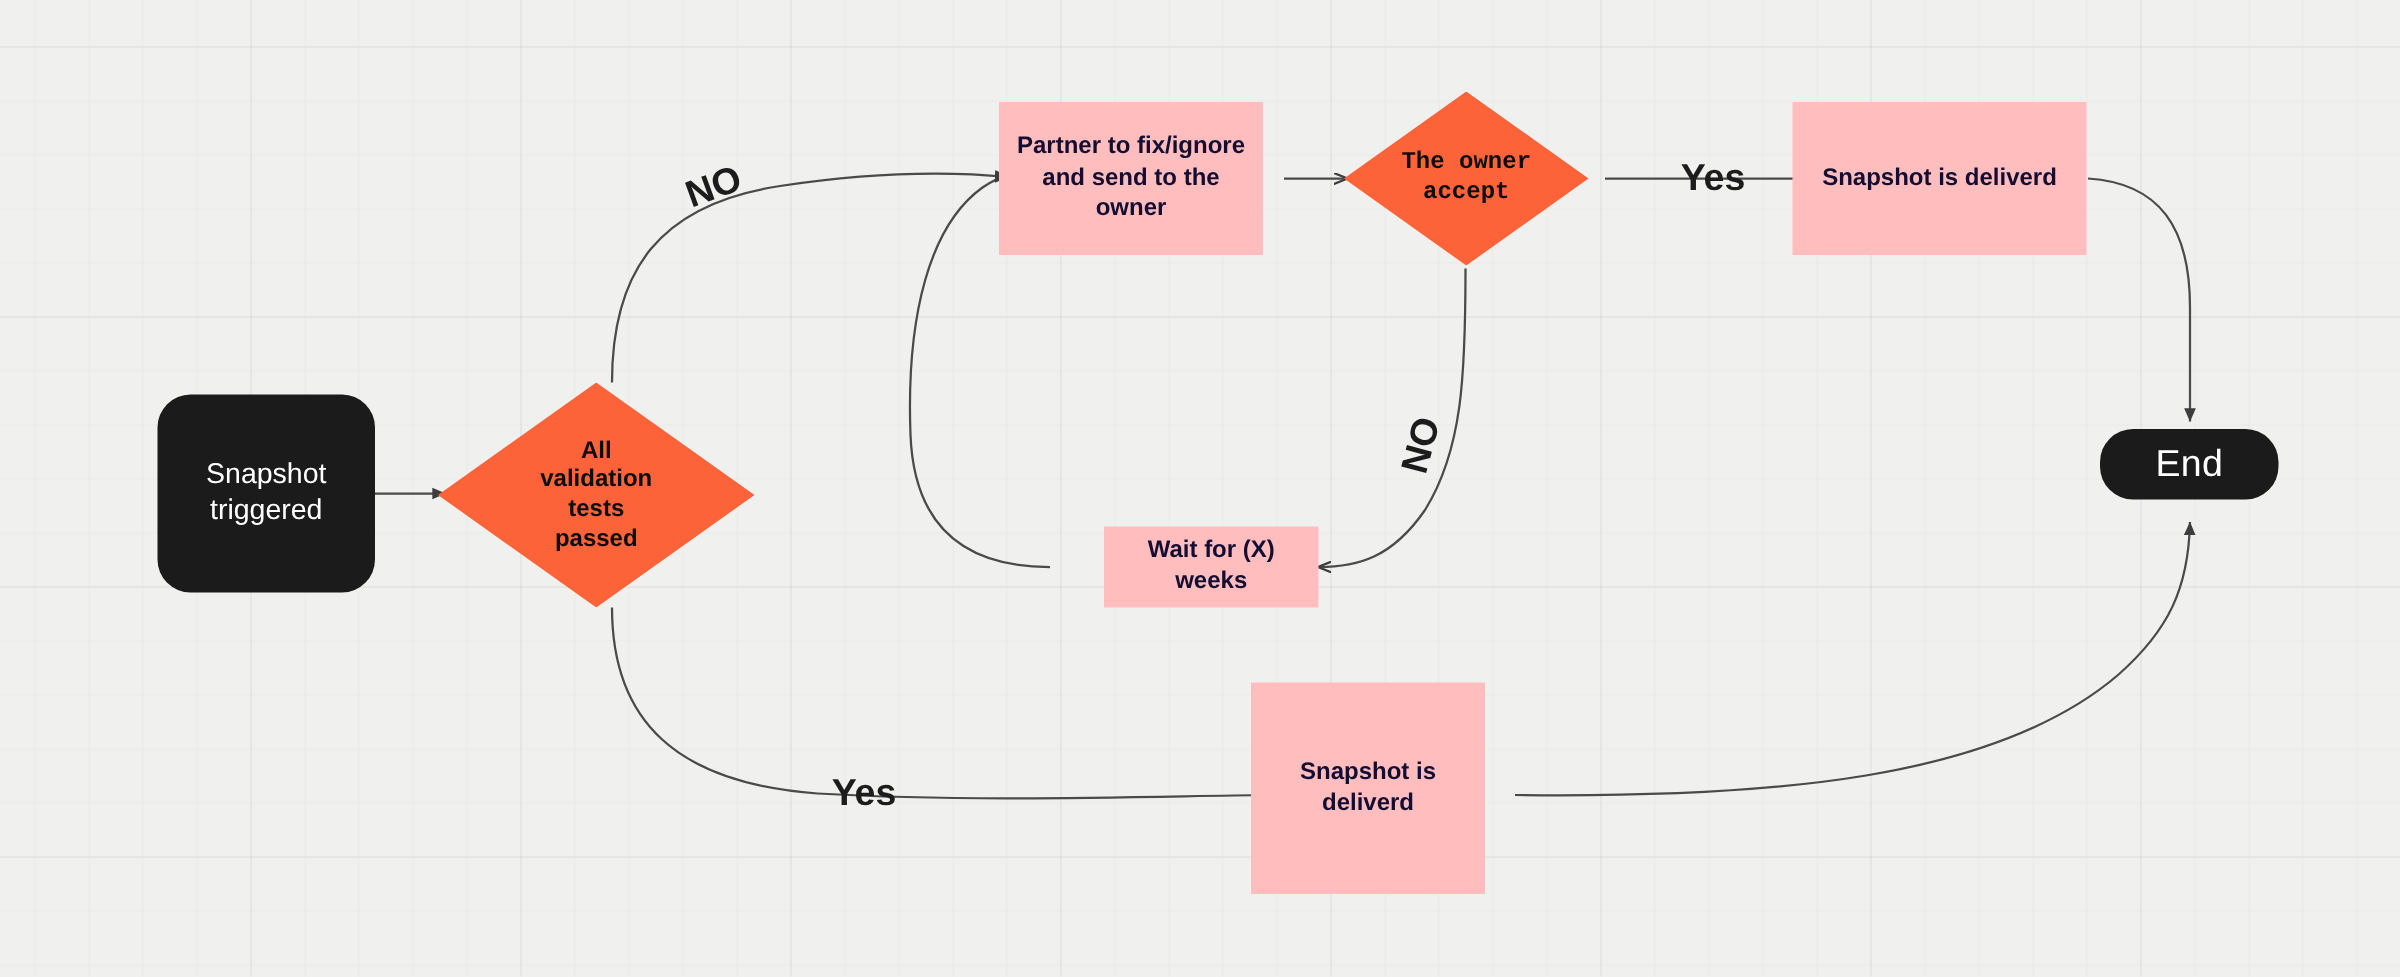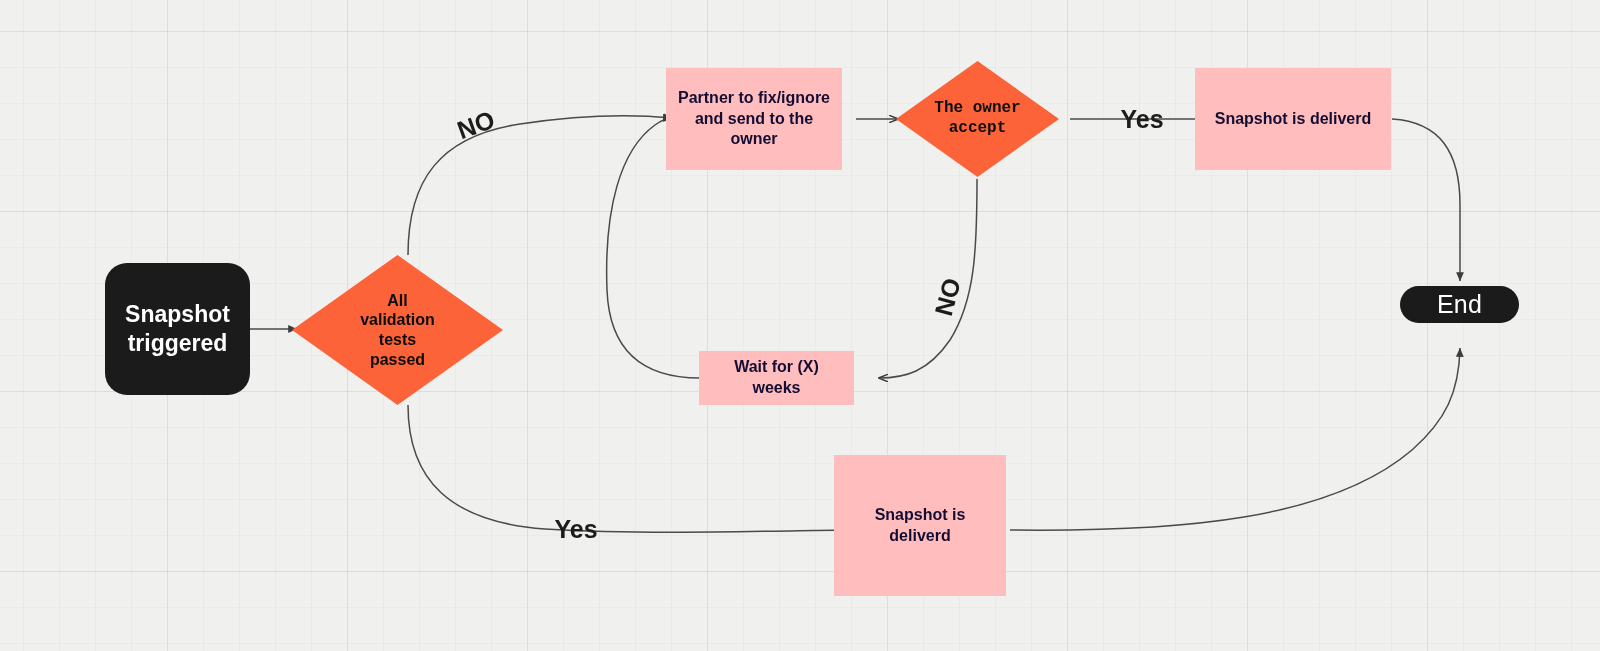--- a/index.html
+++ b/index.html
@@ -38,22 +38,22 @@
     align-items: center;
     justify-content: center;
     text-align: center;
   }
   .node-terminal {
     background: #1b1b1b;
     border-radius: 22px;
     color: #ffffff;
   }
   .node-terminal .node-label {
-    font-weight: bold;
-    font-size: 23px;
+    font-weight: normal;
+    font-size: 19px;
     line-height: 1.25;
     color: #ffffff;
   }
   .node-terminal.plain .node-label {
     font-weight: normal;
     font-size: 25px;
     letter-spacing: 0.2px;
   }
   .node-process {
     background: #ffbdbd;
@@ -152,30 +152,30 @@
   <div class="node node-decision" style="left:896px; top:61px; width:163px; height:116px;font-family:Liberation Mono, monospace;">
     <span class="diamond-shape"></span>
     <span class="node-label" style="white-space:pre-line;">The owner
 accept</span>
   </div>
 
   <div class="node node-process" style="left:1195px; top:68px; width:196px; height:102px;">
     <span class="node-label" style="white-space:pre-line;">Snapshot is deliverd</span>
   </div>
 
-  <div class="node node-process" style="left:699px; top:351px; width:155px; height:54px;">
+  <div class="node node-process" style="left:736px; top:351px; width:143px; height:54px;">
     <span class="node-label" style="white-space:pre-line;">Wait for (X) weeks</span>
   </div>
 
-  <div class="node node-process" style="left:834px; top:455px; width:172px; height:141px;">
+  <div class="node node-process" style="left:834px; top:455px; width:156px; height:141px;">
     <span class="node-label" style="white-space:pre-line;">Snapshot is
 deliverd</span>
   </div>
 
-  <div class="node node-terminal plain" style="left:1400px; top:286px; width:119px; height:37px;">
+  <div class="node node-terminal plain" style="left:1400px; top:286px; width:119px; height:47px;">
     <span class="node-label">End</span>
   </div>
 
   <div class="edge-label" style="left:476px; top:125px; font-size:25px; transform: translate(-50%,-50%) rotate(-20deg);">NO</div>
 
   <div class="edge-label" style="left:576px; top:529px; font-size:25px; transform: translate(-50%,-50%);">Yes</div>
 
   <div class="edge-label" style="left:1142px; top:119px; font-size:25px; transform: translate(-50%,-50%);">Yes</div>
 
   <div class="edge-label" style="left:948px; top:297px; font-size:25px; transform: translate(-50%,-50%) rotate(-75deg);">NO</div>

